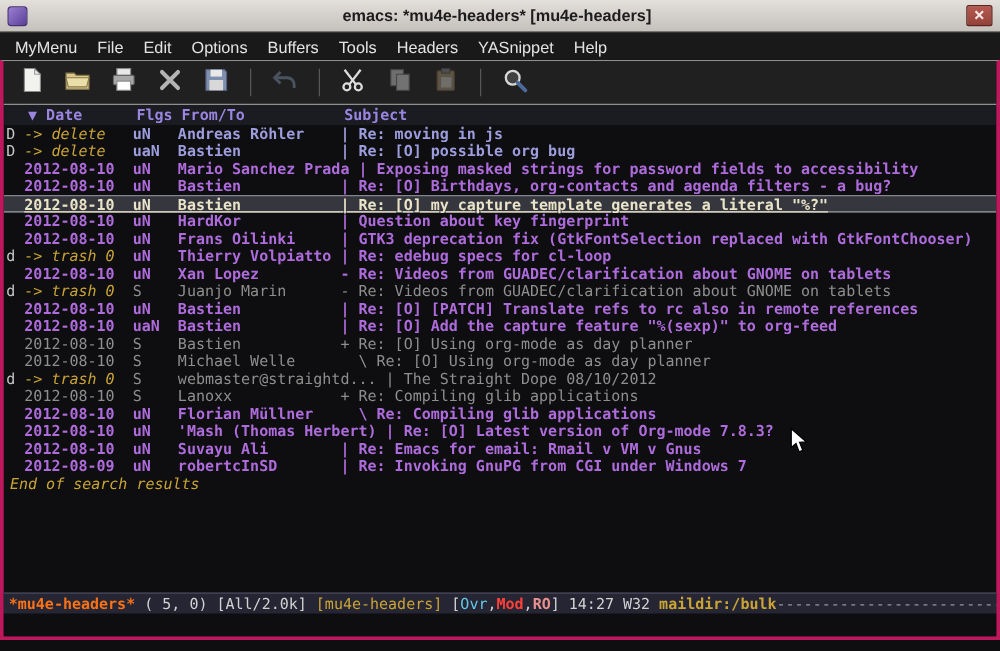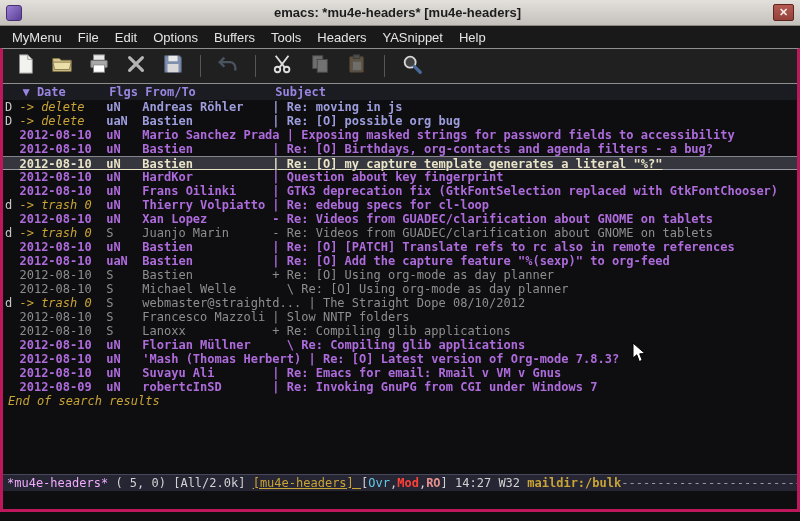--- a/index.html
+++ b/index.html
@@ -36,25 +36,25 @@
   .face-seen   { color:var(--seen); }
   .face-delete { color:var(--marked); font-weight:bold; }
   .face-current { background:#36363e; color:var(--currentfg); font-weight:bold; border-top:1px solid #84848e; border-bottom:1px solid #9a9aa2; }
   .face-current span { text-decoration:underline; }
   .row .c-mark { color:#c8c8c8; font-weight:normal; text-decoration:none; }
   .row .c-date.action { color:var(--action); font-style:italic; font-weight:normal; }
   .end-line { color:var(--action); font-style:italic; white-space:pre; padding-left:5px; height:14px; }
 
   
   .modeline { height:17px; flex:0 0 17px; background:#252533; border-top:1px solid #48485c; font-size:12px; line-height:16px; white-space:pre; overflow:hidden; padding-left:4px; color:#d2d2d2; }
-  .ml-cyan-bold { color:#f0abfc; font-weight:normal; }
+  .ml-cyan-bold { color:#f97316; font-weight:bold; }
   .ml-cyan { color:#66c8e8; }
   .ml-red-bold { color:#ff4038; font-weight:bold; }
   .ml-pink { color:#e89090;font-weight:bold; }
-  .ml-orange { color:var(--action);text-decoration:underline; }
+  .ml-orange { color:var(--action); }
   .ml-orange-bold { color:var(--action); font-weight:bold; }
   .ml-plain { color:#d2d2d2; }
   .ml-plain-bold { color:#d2d2d2; font-weight:normal; }
   .ml-dashes { color:#9898a8; }
 
   
   .echo { height:18px; flex:0 0 18px; background:#0e0e10; }
 
   
   .mouse-cursor { position:absolute; left:632px; top:342px; z-index:20; pointer-events:none; }
@@ -164,21 +164,20 @@
           <div class="row face-unread"><span class="c-mark">  </span><span class="c-date">2012-08-10  </span><span class="c-flags">uN   </span><span class="c-from">HardKor           </span><span class="c-subject">| Question about key fingerprint</span></div>
           <div class="row face-unread"><span class="c-mark">  </span><span class="c-date">2012-08-10  </span><span class="c-flags">uN   </span><span class="c-from">Frans Oilinki     </span><span class="c-subject">| GTK3 deprecation fix (GtkFontSelection replaced with GtkFontChooser)</span></div>
           <div class="row face-unread"><span class="c-mark">d </span><span class="c-date action">-&gt; trash 0  </span><span class="c-flags">uN   </span><span class="c-from">Thierry Volpiatto </span><span class="c-subject">| Re: edebug specs for cl-loop</span></div>
           <div class="row face-unread"><span class="c-mark">  </span><span class="c-date">2012-08-10  </span><span class="c-flags">uN   </span><span class="c-from">Xan Lopez         </span><span class="c-subject">- Re: Videos from GUADEC/clarification about GNOME on tablets</span></div>
           <div class="row face-seen"><span class="c-mark">d </span><span class="c-date action">-&gt; trash 0  </span><span class="c-flags">S    </span><span class="c-from">Juanjo Marin      </span><span class="c-subject">- Re: Videos from GUADEC/clarification about GNOME on tablets</span></div>
           <div class="row face-unread"><span class="c-mark">  </span><span class="c-date">2012-08-10  </span><span class="c-flags">uN   </span><span class="c-from">Bastien           </span><span class="c-subject">| Re: [O] [PATCH] Translate refs to rc also in remote references</span></div>
           <div class="row face-unread"><span class="c-mark">  </span><span class="c-date">2012-08-10  </span><span class="c-flags">uaN  </span><span class="c-from">Bastien           </span><span class="c-subject">| Re: [O] Add the capture feature "%(sexp)" to org-feed</span></div>
           <div class="row face-seen"><span class="c-mark">  </span><span class="c-date">2012-08-10  </span><span class="c-flags">S    </span><span class="c-from">Bastien           </span><span class="c-subject">+ Re: [O] Using org-mode as day planner</span></div>
           <div class="row face-seen"><span class="c-mark">  </span><span class="c-date">2012-08-10  </span><span class="c-flags">S    </span><span class="c-from">Michael Welle     </span><span class="c-subject">  \ Re: [O] Using org-mode as day planner</span></div>
           <div class="row face-seen"><span class="c-mark">d </span><span class="c-date action">-&gt; trash 0  </span><span class="c-flags">S    </span><span class="c-from">webmaster@straightd... </span><span class="c-subject">| The Straight Dope 08/10/2012</span></div>
-          <div class="row face-seen"><span class="c-mark">  </span><span class="c-date">2012-08-10  </span><span class="c-flags">S    </span><span class="c-from">Francesco Mazzoli </span><span class="c-subject">| Slow NNTP folders</span></div>
           <div class="row face-seen"><span class="c-mark">  </span><span class="c-date">2012-08-10  </span><span class="c-flags">S    </span><span class="c-from">Lanoxx            </span><span class="c-subject">+ Re: Compiling glib applications</span></div>
           <div class="row face-unread"><span class="c-mark">  </span><span class="c-date">2012-08-10  </span><span class="c-flags">uN   </span><span class="c-from">Florian Müllner   </span><span class="c-subject">  \ Re: Compiling glib applications</span></div>
           <div class="row face-unread"><span class="c-mark">  </span><span class="c-date">2012-08-10  </span><span class="c-flags">uN   </span><span class="c-from">'Mash (Thomas Herbert) </span><span class="c-subject">| Re: [O] Latest version of Org-mode 7.8.3?</span></div>
           <div class="row face-unread"><span class="c-mark">  </span><span class="c-date">2012-08-10  </span><span class="c-flags">uN   </span><span class="c-from">Suvayu Ali        </span><span class="c-subject">| Re: Emacs for email: Rmail v VM v Gnus</span></div>
           <div class="row face-unread"><span class="c-mark">  </span><span class="c-date">2012-08-09  </span><span class="c-flags">uN   </span><span class="c-from">robertcInSD       </span><span class="c-subject">| Re: Invoking GnuPG from CGI under Windows 7</span></div>
         </div>
       <div class="end-line">End of search results</div>
     </div>
 
     <div class="modeline"><span class="ml-cyan-bold">*mu4e-headers*</span><span class="ml-plain"> ( 5, 0) </span><span class="ml-plain">[All/2.0k] </span><span class="ml-orange">[mu4e-headers] </span><span class="ml-plain">[</span><span class="ml-cyan">Ovr</span><span class="ml-plain">,</span><span class="ml-red-bold">Mod</span><span class="ml-plain">,</span><span class="ml-pink">RO</span><span class="ml-plain">] </span><span class="ml-plain-bold">14:27 </span><span class="ml-plain">W32 </span><span class="ml-orange-bold">maildir:/bulk</span><span class="ml-dashes">--------------------------------------------------</span></div>

